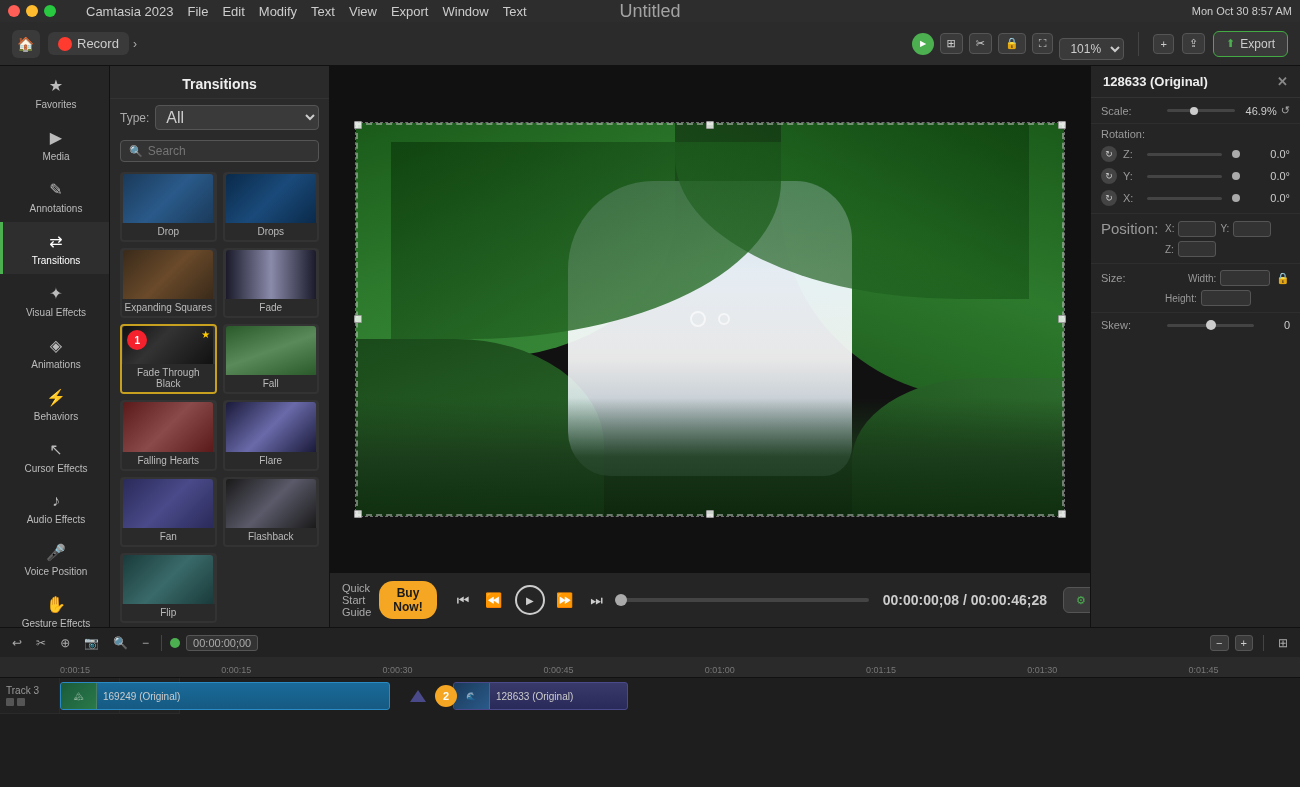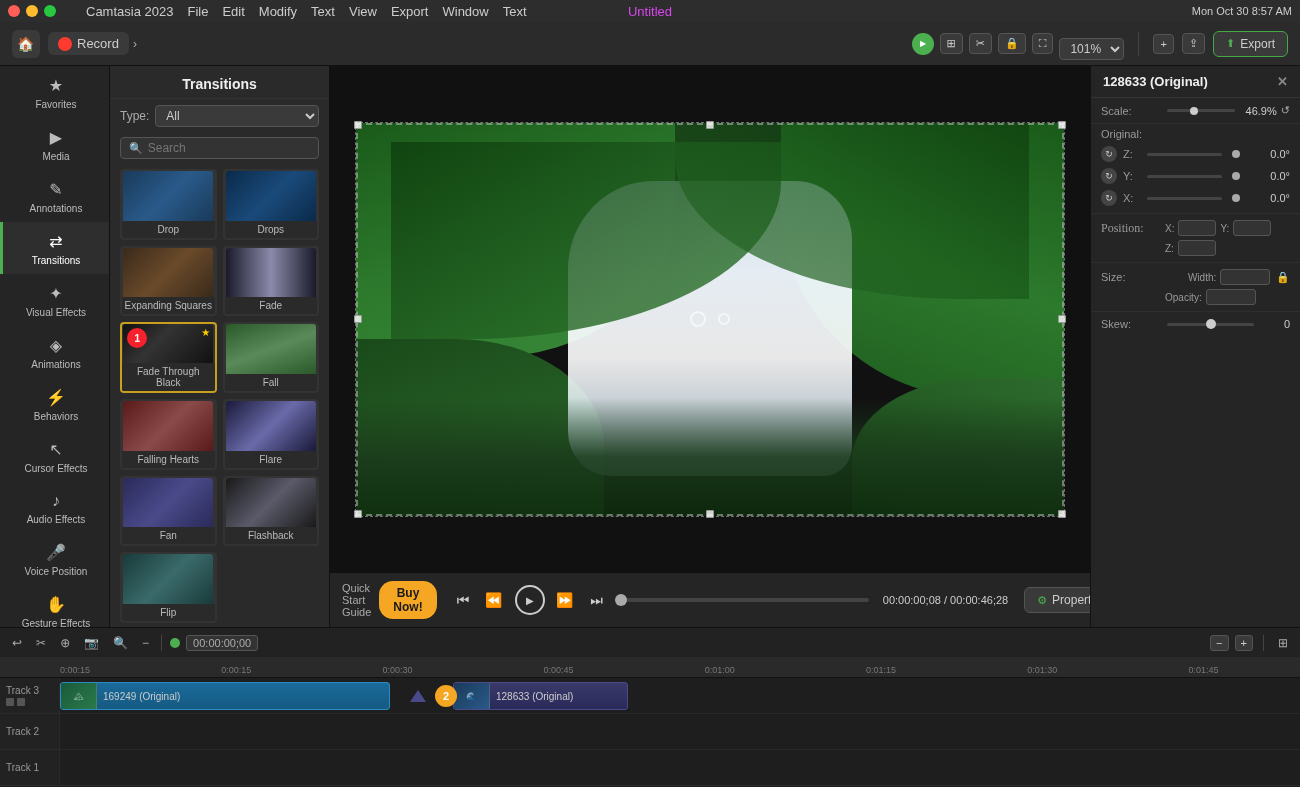--- a/index.html
+++ b/index.html
@@ -5,21 +5,21 @@
     * { box-sizing: border-box; margin: 0; padding: 0; }
     body { background: #1e1e1e; color: #ccc; font-family: -apple-system, BlinkMacSystemFont, 'Helvetica Neue', sans-serif; font-size: 12px; width: 1300px; height: 787px; overflow: hidden; display: flex; flex-direction: column; }
 
     
     .titlebar { background: #2d2d2d; height: 22px; display: flex; align-items: center; padding: 0 8px; position: relative; }
     .titlebar-dots { display: flex; gap: 6px; align-items: center; }
     .dot { width: 12px; height: 12px; border-radius: 50%; }
     .dot-red { background: #ff5f57; }
     .dot-yellow { background: #febc2e; }
     .dot-green { background: #28c840; }
-    .titlebar-title { position: absolute; left: 50%; transform: translateX(-50%); font-size: 13px; color: #d946ef; }
+    .titlebar-title { position: absolute; left: 50%; transform: translateX(-50%); font-size: 18px; color: #a3a3a3; }
     .titlebar-menubar { display: flex; gap: 14px; margin-left: 16px; font-size: 13px; color: #ccc; }
     .titlebar-right { margin-left: auto; display: flex; gap: 10px; align-items: center; font-size: 11px; color: #ccc; }
 
     
     .toolbar { background: #2b2b2b; height: 44px; display: flex; align-items: center; padding: 0 12px; gap: 8px; border-bottom: 1px solid #111; }
     .toolbar-home { width: 28px; height: 28px; background: #3a3a3a; border-radius: 6px; display: flex; align-items: center; justify-content: center; color: #ccc; font-size: 14px; cursor: pointer; }
     .toolbar-record-btn { background: #3a3a3a; border: none; border-radius: 6px; color: #ccc; padding: 4px 10px; display: flex; align-items: center; gap: 5px; cursor: pointer; font-size: 13px; }
     .record-icon { width: 14px; height: 14px; background: #ff3b30; border-radius: 50%; }
     .toolbar-chevron { color: #aaa; font-size: 12px; cursor: pointer; margin-left: -4px; }
     .toolbar-spacer { flex: 1; }
@@ -38,21 +38,21 @@
     .sidebar { width: 110px; background: #252525; display: flex; flex-direction: column; border-right: 1px solid #111; }
     .sidebar-item { display: flex; flex-direction: column; align-items: center; padding: 10px 4px 8px; cursor: pointer; gap: 4px; color: #bbb; font-size: 10px; border-left: 3px solid transparent; }
     .sidebar-item.active { color: #fff; border-left: 3px solid #4caf50; background: #2e2e2e; }
     .sidebar-icon { font-size: 16px; }
 
     
     .panel { width: 220px; background: #2a2a2a; display: flex; flex-direction: column; border-right: 1px solid #111; }
     .panel-header { padding: 10px 12px 6px; font-size: 14px; font-weight: 600; color: #eee; text-align: center; border-bottom: 1px solid #333; }
     .panel-type-row { display: flex; align-items: center; padding: 6px 10px; gap: 6px; }
     .panel-type-label { color: #aaa; font-size: 12px; }
-    .panel-type-select { flex: 1; background: #3a3a3a; border: 1px solid #555; border-radius: 4px; color: #ccc; padding: 2px 6px; font-size: 12px; }
+    .panel-type-select { flex: 1; background: #3a3a3a; border: 1px solid #555; border-radius: 4px; color: #ccc; padding: 2px 6px; font-size: 16px; }
     .panel-search { margin: 4px 10px 6px; display: flex; align-items: center; background: #333; border: 1px solid #555; border-radius: 4px; padding: 3px 8px; gap: 5px; }
     .panel-search input { background: transparent; border: none; outline: none; color: #ccc; font-size: 12px; flex: 1; }
     .panel-search-icon { color: #888; font-size: 11px; }
     .transitions-grid { display: grid; grid-template-columns: 1fr 1fr; gap: 6px; padding: 4px 10px; overflow-y: auto; flex: 1; }
     .transition-item { display: flex; flex-direction: column; align-items: center; cursor: pointer; border-radius: 4px; overflow: hidden; background: #333; border: 2px solid transparent; }
     .transition-item.selected { border: 2px solid #f5a623; }
     .transition-thumb { width: 90px; height: 58px; background: #444; position: relative; overflow: hidden; border-radius: 3px 3px 0 0; display: flex; align-items: center; justify-content: center; }
     .transition-label { font-size: 10px; color: #bbb; padding: 3px 2px; text-align: center; background: #2a2a2a; width: 100%; }
     .transition-badge { position: absolute; top: 4px; left: 4px; width: 20px; height: 20px; background: #f5222d; border-radius: 50%; display: flex; align-items: center; justify-content: center; color: #fff; font-size: 10px; font-weight: bold; z-index: 2; }
     .transition-star { position: absolute; top: 3px; right: 3px; color: #ffcc00; font-size: 10px; z-index: 2; }
@@ -77,21 +77,21 @@
     
     .playback-bar { background: #252525; padding: 8px 12px; display: flex; align-items: center; gap: 8px; border-top: 1px solid #111; }
     .quick-start { color: #aaa; font-size: 11px; cursor: pointer; }
     .buy-now-btn { background: #f5a623; border: none; border-radius: 14px; color: #1a1a1a; padding: 5px 14px; font-size: 12px; font-weight: 600; cursor: pointer; }
     .playback-controls { display: flex; align-items: center; gap: 8px; margin-left: auto; }
     .ctrl-btn { background: none; border: none; color: #ccc; font-size: 14px; cursor: pointer; padding: 2px 4px; }
     .play-pause-btn { width: 30px; height: 30px; background: none; border: 2px solid #ccc; border-radius: 50%; display: flex; align-items: center; justify-content: center; color: #ccc; cursor: pointer; font-size: 10px; }
     .progress-bar { flex: 1; height: 4px; background: #444; border-radius: 2px; margin: 0 6px; position: relative; }
     .progress-fill { width: 0%; height: 100%; background: #aaa; border-radius: 2px; }
     .progress-thumb { position: absolute; left: 0%; top: -4px; width: 12px; height: 12px; background: #aaa; border-radius: 50%; margin-left: -6px; }
-    .time-display { color: #ccc; font-size: 11px; white-space: nowrap; }
+    .time-display { color: #ccc; font-size: 14px; white-space: nowrap; font-weight: bold; }
     .properties-btn { background: #3a3a3a; border: 1px solid #555; border-radius: 6px; color: #ccc; padding: 5px 12px; font-size: 12px; cursor: pointer; display: flex; align-items: center; gap: 5px; margin-left: 8px; }
     .props-icon { color: #4caf50; font-size: 11px; }
 
     
     .properties-panel { width: 210px; background: #252525; display: flex; flex-direction: column; border-left: 1px solid #111; font-size: 12px; }
     .props-header { padding: 8px 12px; font-size: 13px; font-weight: 600; color: #eee; border-bottom: 1px solid #333; display: flex; align-items: center; justify-content: space-between; }
     .props-close { cursor: pointer; color: #888; }
     .props-row { display: flex; align-items: center; padding: 6px 10px; gap: 6px; border-bottom: 1px solid #2e2e2e; }
     .props-label { color: #999; width: 60px; flex-shrink: 0; font-size: 11px; }
     .props-controls { display: flex; align-items: center; gap: 4px; flex: 1; }
@@ -114,21 +114,21 @@
     .skew-val { color: #ccc; font-size: 11px; width: 30px; text-align: right; }
 
     
     .timeline { background: #1e1e1e; border-top: 1px solid #111; display: flex; flex-direction: column; }
     .timeline-toolbar { display: flex; align-items: center; height: 30px; padding: 0 8px; gap: 6px; border-bottom: 1px solid #2a2a2a; background: #222; }
     .tl-btn { background: none; border: none; color: #aaa; cursor: pointer; font-size: 12px; padding: 2px 4px; }
     .tl-separator { width: 1px; height: 16px; background: #444; margin: 0 2px; }
     .tl-time { color: #aaa; font-size: 11px; background: #333; border: 1px solid #555; border-radius: 3px; padding: 1px 6px; }
     .tl-zoom-btn { background: #3a3a3a; border: 1px solid #555; border-radius: 3px; color: #ccc; padding: 1px 5px; font-size: 11px; cursor: pointer; }
     .timeline-ruler { height: 20px; background: #2a2a2a; position: relative; display: flex; align-items: flex-end; overflow: hidden; border-bottom: 1px solid #111; padding: 0 0 0 60px; }
-    .timeline-tracks { display: flex; flex-direction: column; overflow: hidden; }
+    .timeline-tracks { display: flex; flex-direction: row; overflow: hidden; }
     .timeline-track { display: flex; height: 36px; border-bottom: 1px solid #2a2a2a; }
     .track-header { width: 60px; display: flex; align-items: center; padding: 0 6px; background: #222; border-right: 1px solid #2a2a2a; flex-shrink: 0; }
     .track-name { font-size: 10px; color: #999; }
     .track-content { flex: 1; position: relative; background: #1e1e1e; display: flex; align-items: center; }
     .track-clip { position: absolute; height: 28px; border-radius: 3px; display: flex; align-items: center; overflow: hidden; cursor: pointer; top: 4px; }
     .clip-blue { background: linear-gradient(180deg, #1a6a9a, #155a82); border: 1px solid #2a8ac4; }
     .clip-dark { background: linear-gradient(180deg, #3a3a6a, #2a2a5a); border: 1px solid #4a4a8a; }
     .clip-thumb { width: 36px; height: 100%; object-fit: cover; border-right: 1px solid rgba(255,255,255,0.2); background: #2a6a4a; flex-shrink: 0; overflow: hidden; display: flex; align-items: center; justify-content: center; font-size: 8px; color: rgba(255,255,255,0.5); }
     .clip-label { font-size: 10px; color: #ccc; padding: 0 6px; white-space: nowrap; overflow: hidden; text-overflow: ellipsis; }
     .badge-circle { position: absolute; width: 22px; height: 22px; border-radius: 50%; display: flex; align-items: center; justify-content: center; font-size: 11px; font-weight: bold; color: #fff; }
@@ -405,21 +405,21 @@
           <div style="width:8px;height:8px;background:#ccc;border-radius:50%;position:absolute;top:-2.5px;left:40%;margin-left:-4px;"></div>
         </div>
         <span class="props-value">46.9%</span>
         <span style="color:#aaa;cursor:pointer;font-size:11px;">↺</span>
       </div>
     </div>
 
 
     <div style="padding:4px 10px;border-bottom:1px solid #2e2e2e;">
       <div style="display:flex;align-items:center;gap:6px;margin-bottom:3px;">
-        <span style="color:#999;font-size:11px;width:60px;">Original:</span>
+        <span style="color:#999;font-size:11px;width:60px;">Rotation:</span>
       </div>
       <div class="rotation-row">
         <div class="rot-icon">↻</div>
         <span class="rot-label">Z:</span>
         <div style="flex:1;height:3px;background:#444;border-radius:2px;"></div>
         <div style="width:8px;height:8px;background:#aaa;border-radius:50%;margin:0 4px;"></div>
         <span class="rot-value">0.0°</span>
       </div>
       <div class="rotation-row">
         <div class="rot-icon">↻</div>
@@ -432,42 +432,42 @@
         <div class="rot-icon">↻</div>
         <span class="rot-label">X:</span>
         <div style="flex:1;height:3px;background:#444;border-radius:2px;"></div>
         <div style="width:8px;height:8px;background:#aaa;border-radius:50%;margin:0 4px;"></div>
         <span class="rot-value">0.0°</span>
       </div>
     </div>
 
     <div style="padding:4px 10px;border-bottom:1px solid #2e2e2e;">
       <div style="display:flex;align-items:center;gap:4px;padding:2px 0;">
-        <span style="color:#999;font-size:12px;width:60px;font-family:Liberation Serif, serif;">Position:</span>
+        <span style="color:#999;font-size:15px;width:60px;">Position:</span>
         <span style="color:#999;font-size:10px;">X:</span>
         <input type="text" class="xyz-val" style="">
         <span style="color:#999;font-size:10px;">Y:</span>
         <input type="text" class="xyz-val" style="">
       </div>
       <div style="display:flex;align-items:center;gap:4px;padding:2px 0;padding-left:64px;">
         <span style="color:#999;font-size:10px;">Z:</span>
         <input type="text" class="xyz-val" style="">
       </div>
     </div>
 
     <div class="size-rows">
       <div class="size-row">
         <span class="size-label">Size:</span>
         <span style="color:#999;font-size:10px;margin-left:33px;">Width:</span>
         <input type="text" class="size-val" style="">
         <span class="lock-icon">🔒</span>
       </div>
       <div class="size-row">
         <span class="size-label"></span>
-        <span style="color:#999;font-size:10px;">Opacity:</span>
+        <span style="color:#999;font-size:10px;">Height:</span>
         <input type="text" class="size-val" style="">
       </div>
     </div>
 
     <div class="skew-row">
       <span class="skew-label">Skew:</span>
       <div class="skew-slider">
         <div class="skew-thumb"></div>
       </div>
       <span class="skew-val">0</span>

